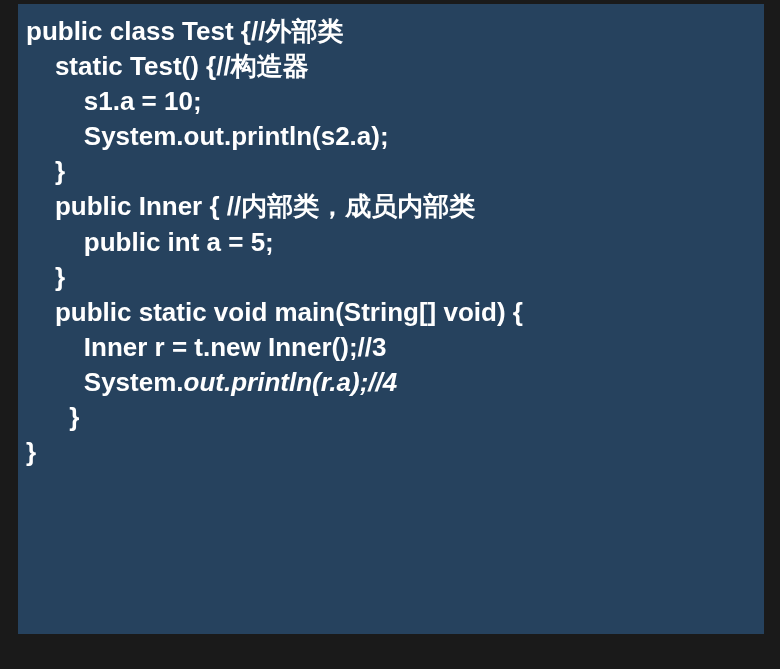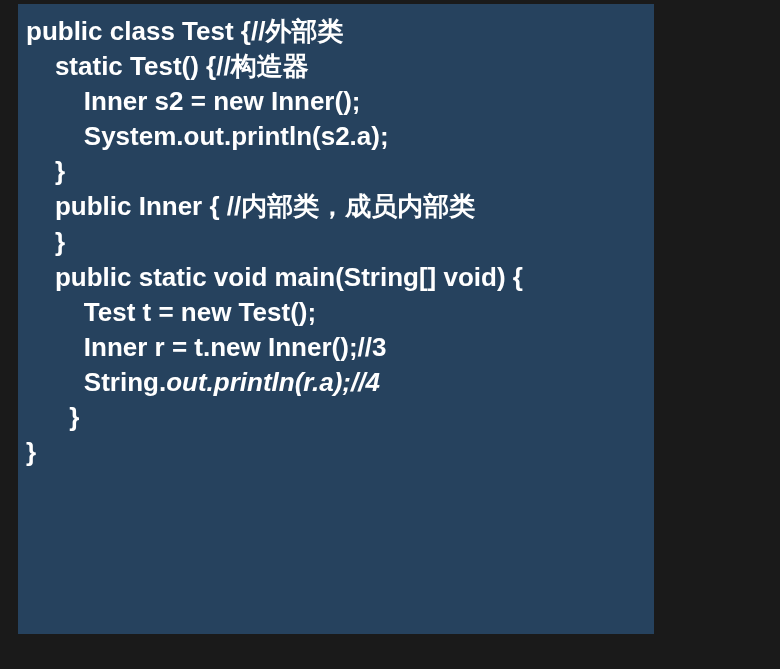--- a/index.html
+++ b/index.html
@@ -11,45 +11,45 @@
       width: 780px;
       height: 669px;
       background: #1a1a1a;
       font-family: "Segoe UI", Arial, sans-serif;
       overflow: hidden;
     }
     .code-block {
       background: #26425e;
       margin: 4px 6px 4px 18px;
       padding: 10px 8px;
-      width: 636px;
+      width: 746px;
       height: 630px;
     }
     .code-line {
       color: #ffffff;
       font-weight: bold;
       font-size: 26px;
       line-height: 1.35;
       white-space: pre;
     }
     .italic {
       font-style: italic;
     }
   </style>
 </head>
 <body>
 
 <div class="code-block">
   <div class="code-line">public class Test {//外部类</div>
   <div class="code-line">    static Test() {//构造器</div>
-  <div class="code-line">        Inner s2 = new Inner();</div>
+  <div class="code-line">        s1.a = 10;</div>
   <div class="code-line">        System.out.println(s2.a);</div>
   <div class="code-line">    }</div>
   <div class="code-line">    public Inner { //内部类，成员内部类</div>
+  <div class="code-line">        public int a = 5;</div>
   <div class="code-line">    }</div>
   <div class="code-line"></div>
   <div class="code-line">    public static void main(String[] void) {</div>
-  <div class="code-line">        Test t = new Test();</div>
   <div class="code-line">        Inner r = t.new Inner();//3</div>
-  <div class="code-line"><span>        String.</span><span class="italic">out.println(r.a);//4</span></div>
+  <div class="code-line"><span>        System.</span><span class="italic">out.println(r.a);//4</span></div>
   <div class="code-line">      }</div>
   <div class="code-line">}</div>
 </div>
 
 </body></html>

